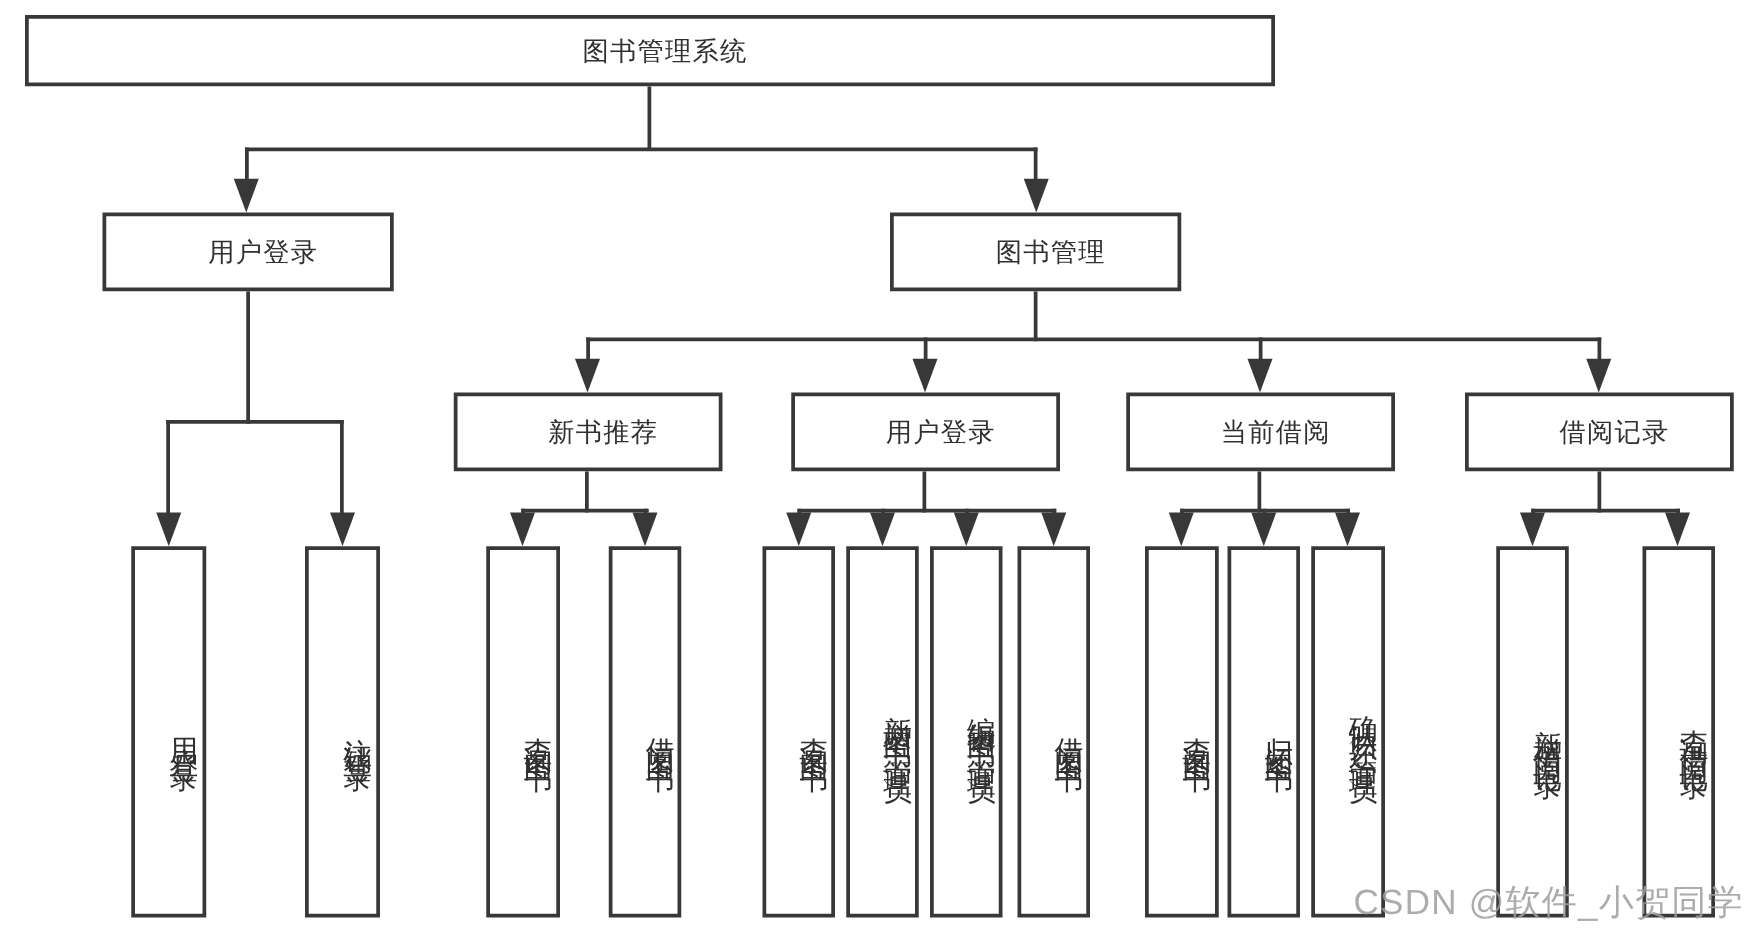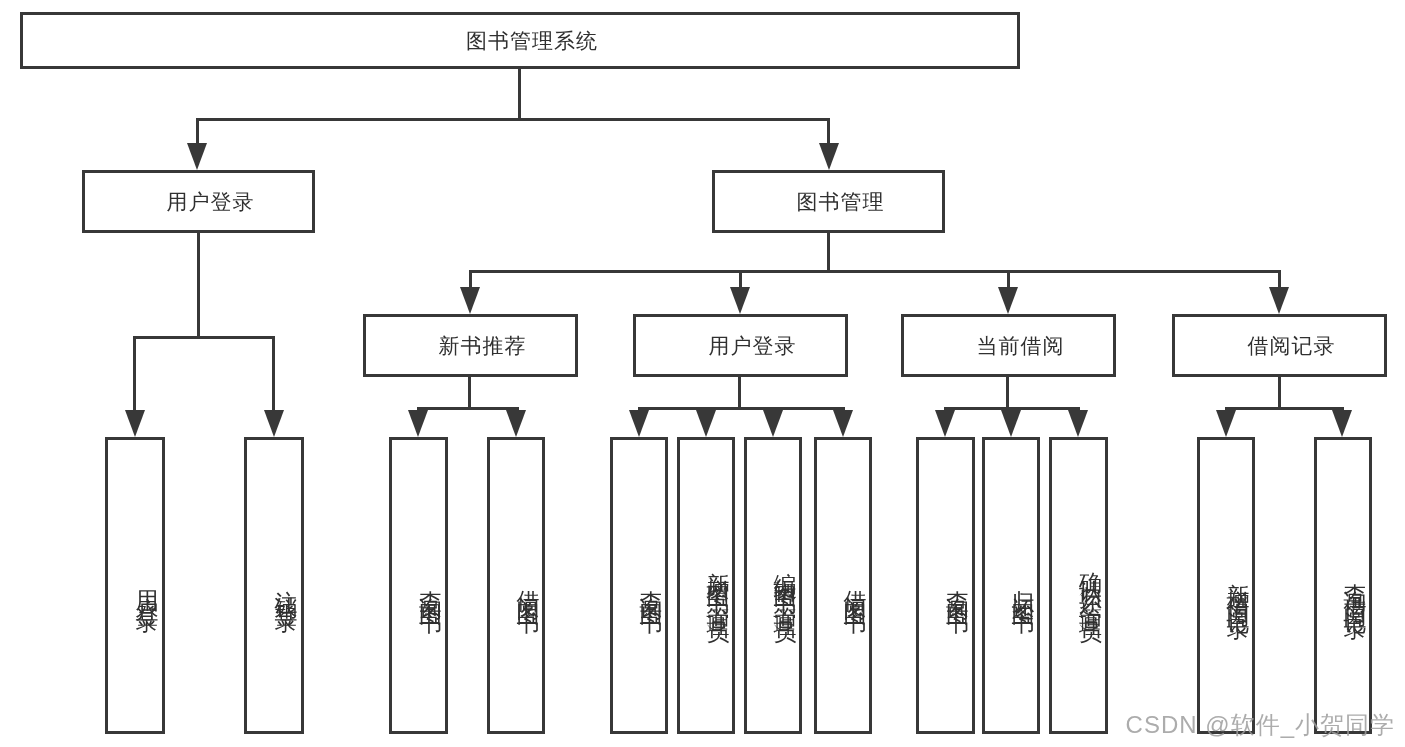--- a/index.html
+++ b/index.html
@@ -46,21 +46,21 @@
     width: 0; height: 0;
     border-left: 10px solid transparent;
     border-right: 10px solid transparent;
     border-top: 27px solid var(--line);
     z-index: 1;
   }
   .watermark {
     position: absolute;
     right: 10px;
     bottom: 6px;
-    font-size: 24px;
+    font-size: 28px;
     color: var(--watermark);
     opacity: 0.85;
     z-index: 5;
     letter-spacing: 1px;
   }
 </style>
 </head>
 <body>
 
 <div class="canvas">

